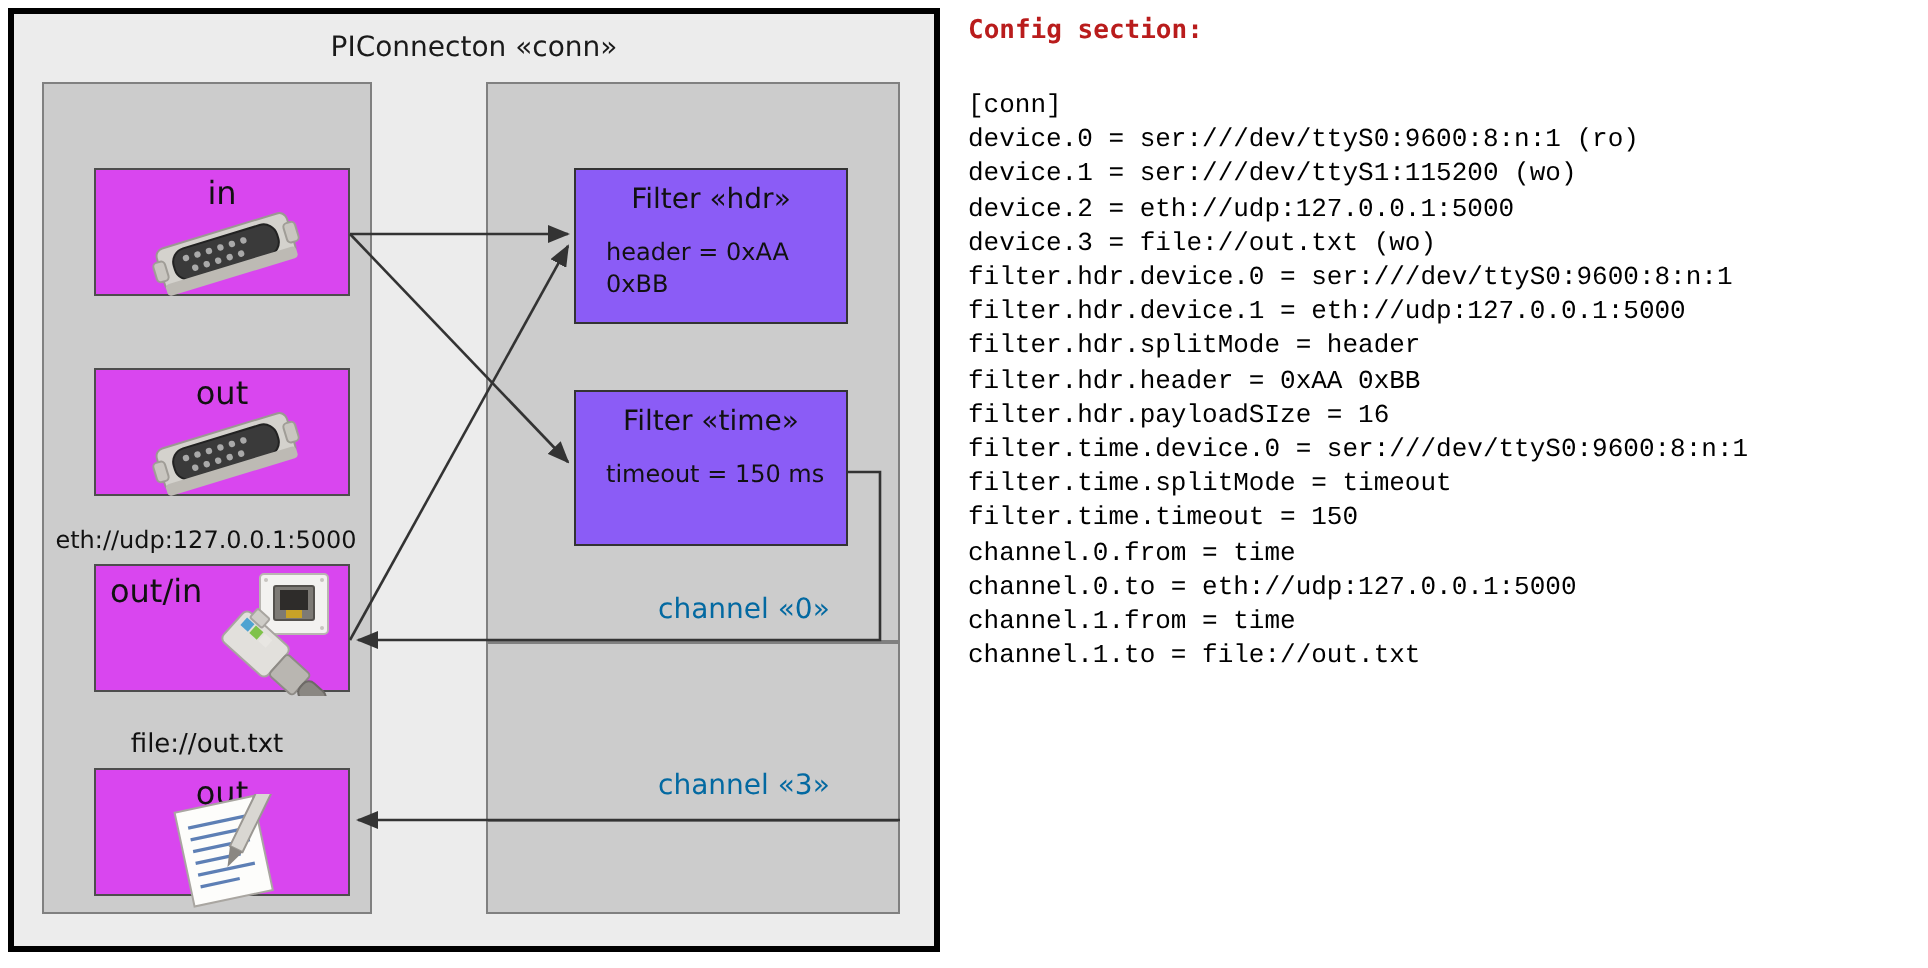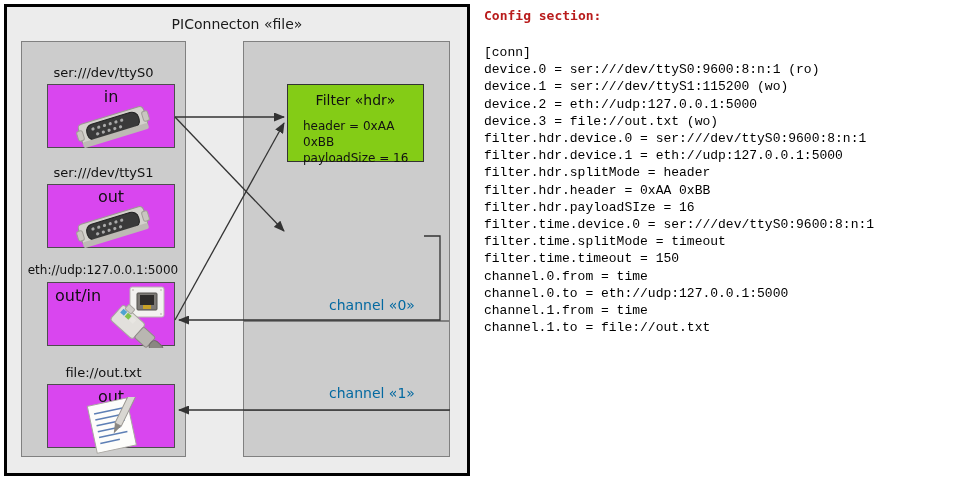--- a/index.html
+++ b/index.html
@@ -18,21 +18,21 @@
                font-size:14px;color:#1a1a1a;}
 
   
   .devlabel{position:absolute;text-align:center;font-size:13px;color:#111;white-space:nowrap;}
   .devbox{position:absolute;background:#d946ef;border:1px solid #4d4d4d;box-sizing:border-box;}
   .devbox .dir{position:absolute;top:2px;left:0;width:100%;text-align:center;
                font-size:16px;color:#111;}
   .devbox .dir.left{text-align:left;left:7px;width:auto;top:3px;}
 
   
-  .fbox{position:absolute;background:#84cc16;border:1px solid #333;box-sizing:border-box;}
+  .fbox{position:absolute;background:#8b5cf6;border:1px solid #333;box-sizing:border-box;}
   .fbox .fhdr{position:absolute;left:0;top:7px;width:100%;text-align:center;
               font-size:14px;color:#111;}
   .fbox .fattrs{position:absolute;left:15px;top:33px;font-size:12px;color:#111;
                 line-height:16px;}
 
   .chanlabel{position:absolute;font-size:14px;color:#0369a1;white-space:nowrap;}
 
   #edges{position:absolute;left:0;top:0;width:466px;height:472px;overflow:visible;}
 
   
@@ -49,34 +49,33 @@
   .eth-icon{width:86px;height:62px;}
   .file-icon{width:62px;height:58px;}
 </style>
 </head>
 <body>
 
 <div id="root">
 
   <div id="diagram">
 
-    <div class="diag-title">PIConnecton «file»</div>
+    <div class="diag-title">PIConnecton «conn»</div>
 
     <div class="panel" style="left:14px;top:34px;width:165px;height:416px;">
     </div>
 
     <div class="panel" style="left:236px;top:34px;width:207px;height:416px;">
       <div class="panel-title">filters</div>
     </div>
 
     <div class="panel" style="left:236px;top:34px;width:207px;height:280px;border-bottom:1px solid #808080;"></div>
 
     <div class="panel" style="left:236px;top:314px;width:207px;height:90px;"></div>
 
-    <div class="devlabel" style="left:24px;top:58px;width:145px;">ser:///dev/ttyS0</div>
     <div class="devbox" style="left:40px;top:77px;width:128px;height:64px;">
       <div class="dir">in</div>
 
       <svg class="icon serial-icon" style="left:26px;top:18px;" viewBox="0 0 78 46">
         <g transform="rotate(-17 39 23)">
           <rect x="5" y="12" width="68" height="22" rx="4" fill="#d4d2cd" stroke="#9b9892" stroke-width="1"></rect>
           <rect x="12" y="15" width="54" height="16" rx="7" fill="#3a3a3a" stroke="#222" stroke-width="1"></rect>
           <g fill="#a9a9a9">
             <circle cx="19" cy="20" r="1.6"></circle>
               <circle cx="25" cy="20" r="1.6"></circle>
@@ -90,21 +89,20 @@
               <circle cx="40" cy="26" r="1.6"></circle>
             <circle cx="46" cy="26" r="1.6"></circle>
           </g>
           <rect x="5" y="30" width="68" height="6" rx="2" fill="#bdbab4"></rect>
           <rect x="2" y="18" width="6" height="10" rx="2" fill="#c9c6c0" stroke="#a09d97"></rect>
           <rect x="70" y="18" width="6" height="10" rx="2" fill="#c9c6c0" stroke="#a09d97"></rect>
         </g>
       </svg>
     </div>
 
-    <div class="devlabel" style="left:24px;top:158px;width:145px;">ser:///dev/ttyS1</div>
     <div class="devbox" style="left:40px;top:177px;width:128px;height:64px;">
       <div class="dir">out</div>
       <svg class="icon serial-icon" style="left:26px;top:18px;" viewBox="0 0 78 46">
         <g transform="rotate(-17 39 23)">
           <rect x="5" y="12" width="68" height="22" rx="4" fill="#d4d2cd" stroke="#9b9892" stroke-width="1"></rect>
           <rect x="12" y="15" width="54" height="16" rx="7" fill="#3a3a3a" stroke="#222" stroke-width="1"></rect>
           <g fill="#a9a9a9">
             <circle cx="19" cy="20" r="1.6"></circle>
               <circle cx="25" cy="20" r="1.6"></circle>
             <circle cx="31" cy="20" r="1.6"></circle>
@@ -168,27 +166,32 @@
             <rect x="33" y="-8" width="7" height="5" fill="#6b6864"></rect>
           </g>
         </g>
       </svg>
     </div>
 
     <div class="fbox" style="left:280px;top:77px;width:137px;height:78px;">
       <div class="fhdr">Filter «hdr»</div>
       <div class="fattrs">
         <div>header = 0xAA 0xBB</div>
-        <div>payloadSize = 16</div>
       </div>
     </div>
 
+    <div class="fbox" style="left:280px;top:188px;width:137px;height:78px;">
+      <div class="fhdr">Filter «time»</div>
+      <div class="fattrs">
+        <div>timeout = 150 ms</div>
+      </div>
+    </div>
 
     <div class="chanlabel" style="left:322px;top:290px;">channel «0»</div>
-    <div class="chanlabel" style="left:322px;top:378px;">channel «1»</div>
+    <div class="chanlabel" style="left:322px;top:378px;">channel «3»</div>
 
     <svg id="edges" viewBox="0 0 466 472">
       <defs>
         <marker id="ah" markerWidth="11" markerHeight="9" refX="10" refY="4.5" orient="auto" markerUnits="userSpaceOnUse">
           <path d="M0,0 L11,4.5 L0,9 z" fill="#333"></path>
         </marker>
       </defs>
       <g stroke="#333" stroke-width="1.3" fill="none">
 
         <line x1="168" y1="110" x2="277" y2="110" marker-end="url(#ah)"></line>

